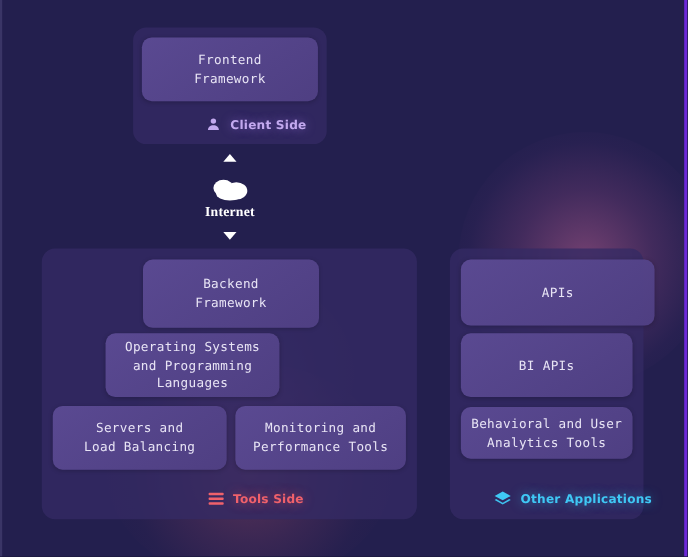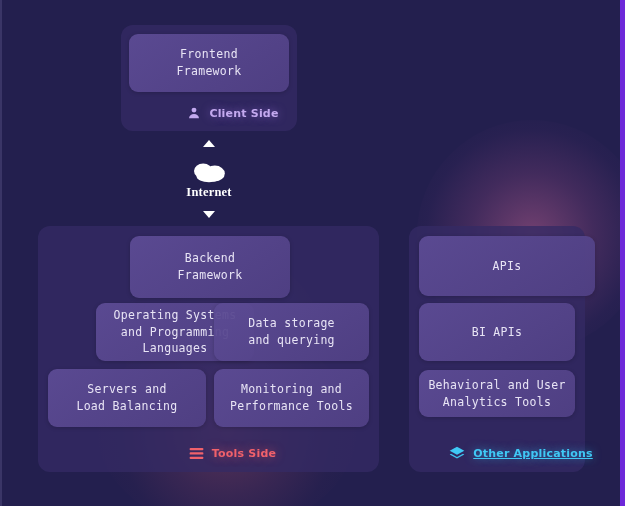--- a/index.html
+++ b/index.html
@@ -9,21 +9,21 @@
   }
   #stage {
     position: relative;
     width: 625px;
     height: 506px;
     background: #231f4e;
     overflow: hidden;
     font-family: "DejaVu Sans Mono", monospace;
     box-sizing: border-box;
     border-left: 2px solid #3a3566;
-    border-right: 5px solid #6d28d9;
+    border-right: 3px solid #6d28d9;
   }
   
   .glow {
     position: absolute;
     border-radius: 50%;
     pointer-events: none;
     z-index: 0;
   }
   .glow-pink-right {
     left: 415px; top: 120px;
@@ -91,21 +91,21 @@
     gap: 8px;
     z-index: 4;
     font-family: "DejaVu Sans", sans-serif;
     font-weight: bold;
     font-size: 11px;
     letter-spacing: 0.2px;
     padding-left: 24px;
   }
   #label-client { left: 119px; top: 100px; width: 176px; height: 26px; color: #c3a9ef; text-shadow: 0 0 9px rgba(170,130,240,0.55); }
   #label-server { left: 36px;  top: 440px; width: 341px; height: 26px; color: #f0616b; text-shadow: 0 0 10px rgba(240,90,100,0.55); }
-  #label-other  { left: 407px; top: 440px; width: 176px; height: 26px; color: #3fc8f5; text-shadow: 0 0 10px rgba(60,200,245,0.55); text-decoration: underline; }
+  #label-other  { left: 407px; top: 440px; width: 176px; height: 26px; color: #3fc8f5; text-shadow: 0 0 10px rgba(60,200,245,0.55); }
 
   .label-icon { display: inline-flex; align-items: center; justify-content: center; }
 
   
   #internet-block {
     position: absolute;
     left: 161px; top: 140px;
     width: 92px; height: 78px;
     display: flex;
     flex-direction: column;
@@ -179,24 +179,20 @@
 
   <div class="card" id="card-backend">
     <span class="card-text">Backend
 Framework</span>
   </div>
   <div class="card" id="card-os">
     <span class="card-text">Operating Systems
 and Programming
 Languages</span>
   </div>
-  <div class="card" id="card-data">
-    <span class="card-text">Data storage
-and querying</span>
-  </div>
   <div class="card" id="card-monitor">
     <span class="card-text">Monitoring and
 Performance Tools</span>
   </div>
   <div class="card" id="card-servers">
     <span class="card-text">Servers and
 Load Balancing</span>
   </div>
 
   <div class="panel-label" id="label-server">

